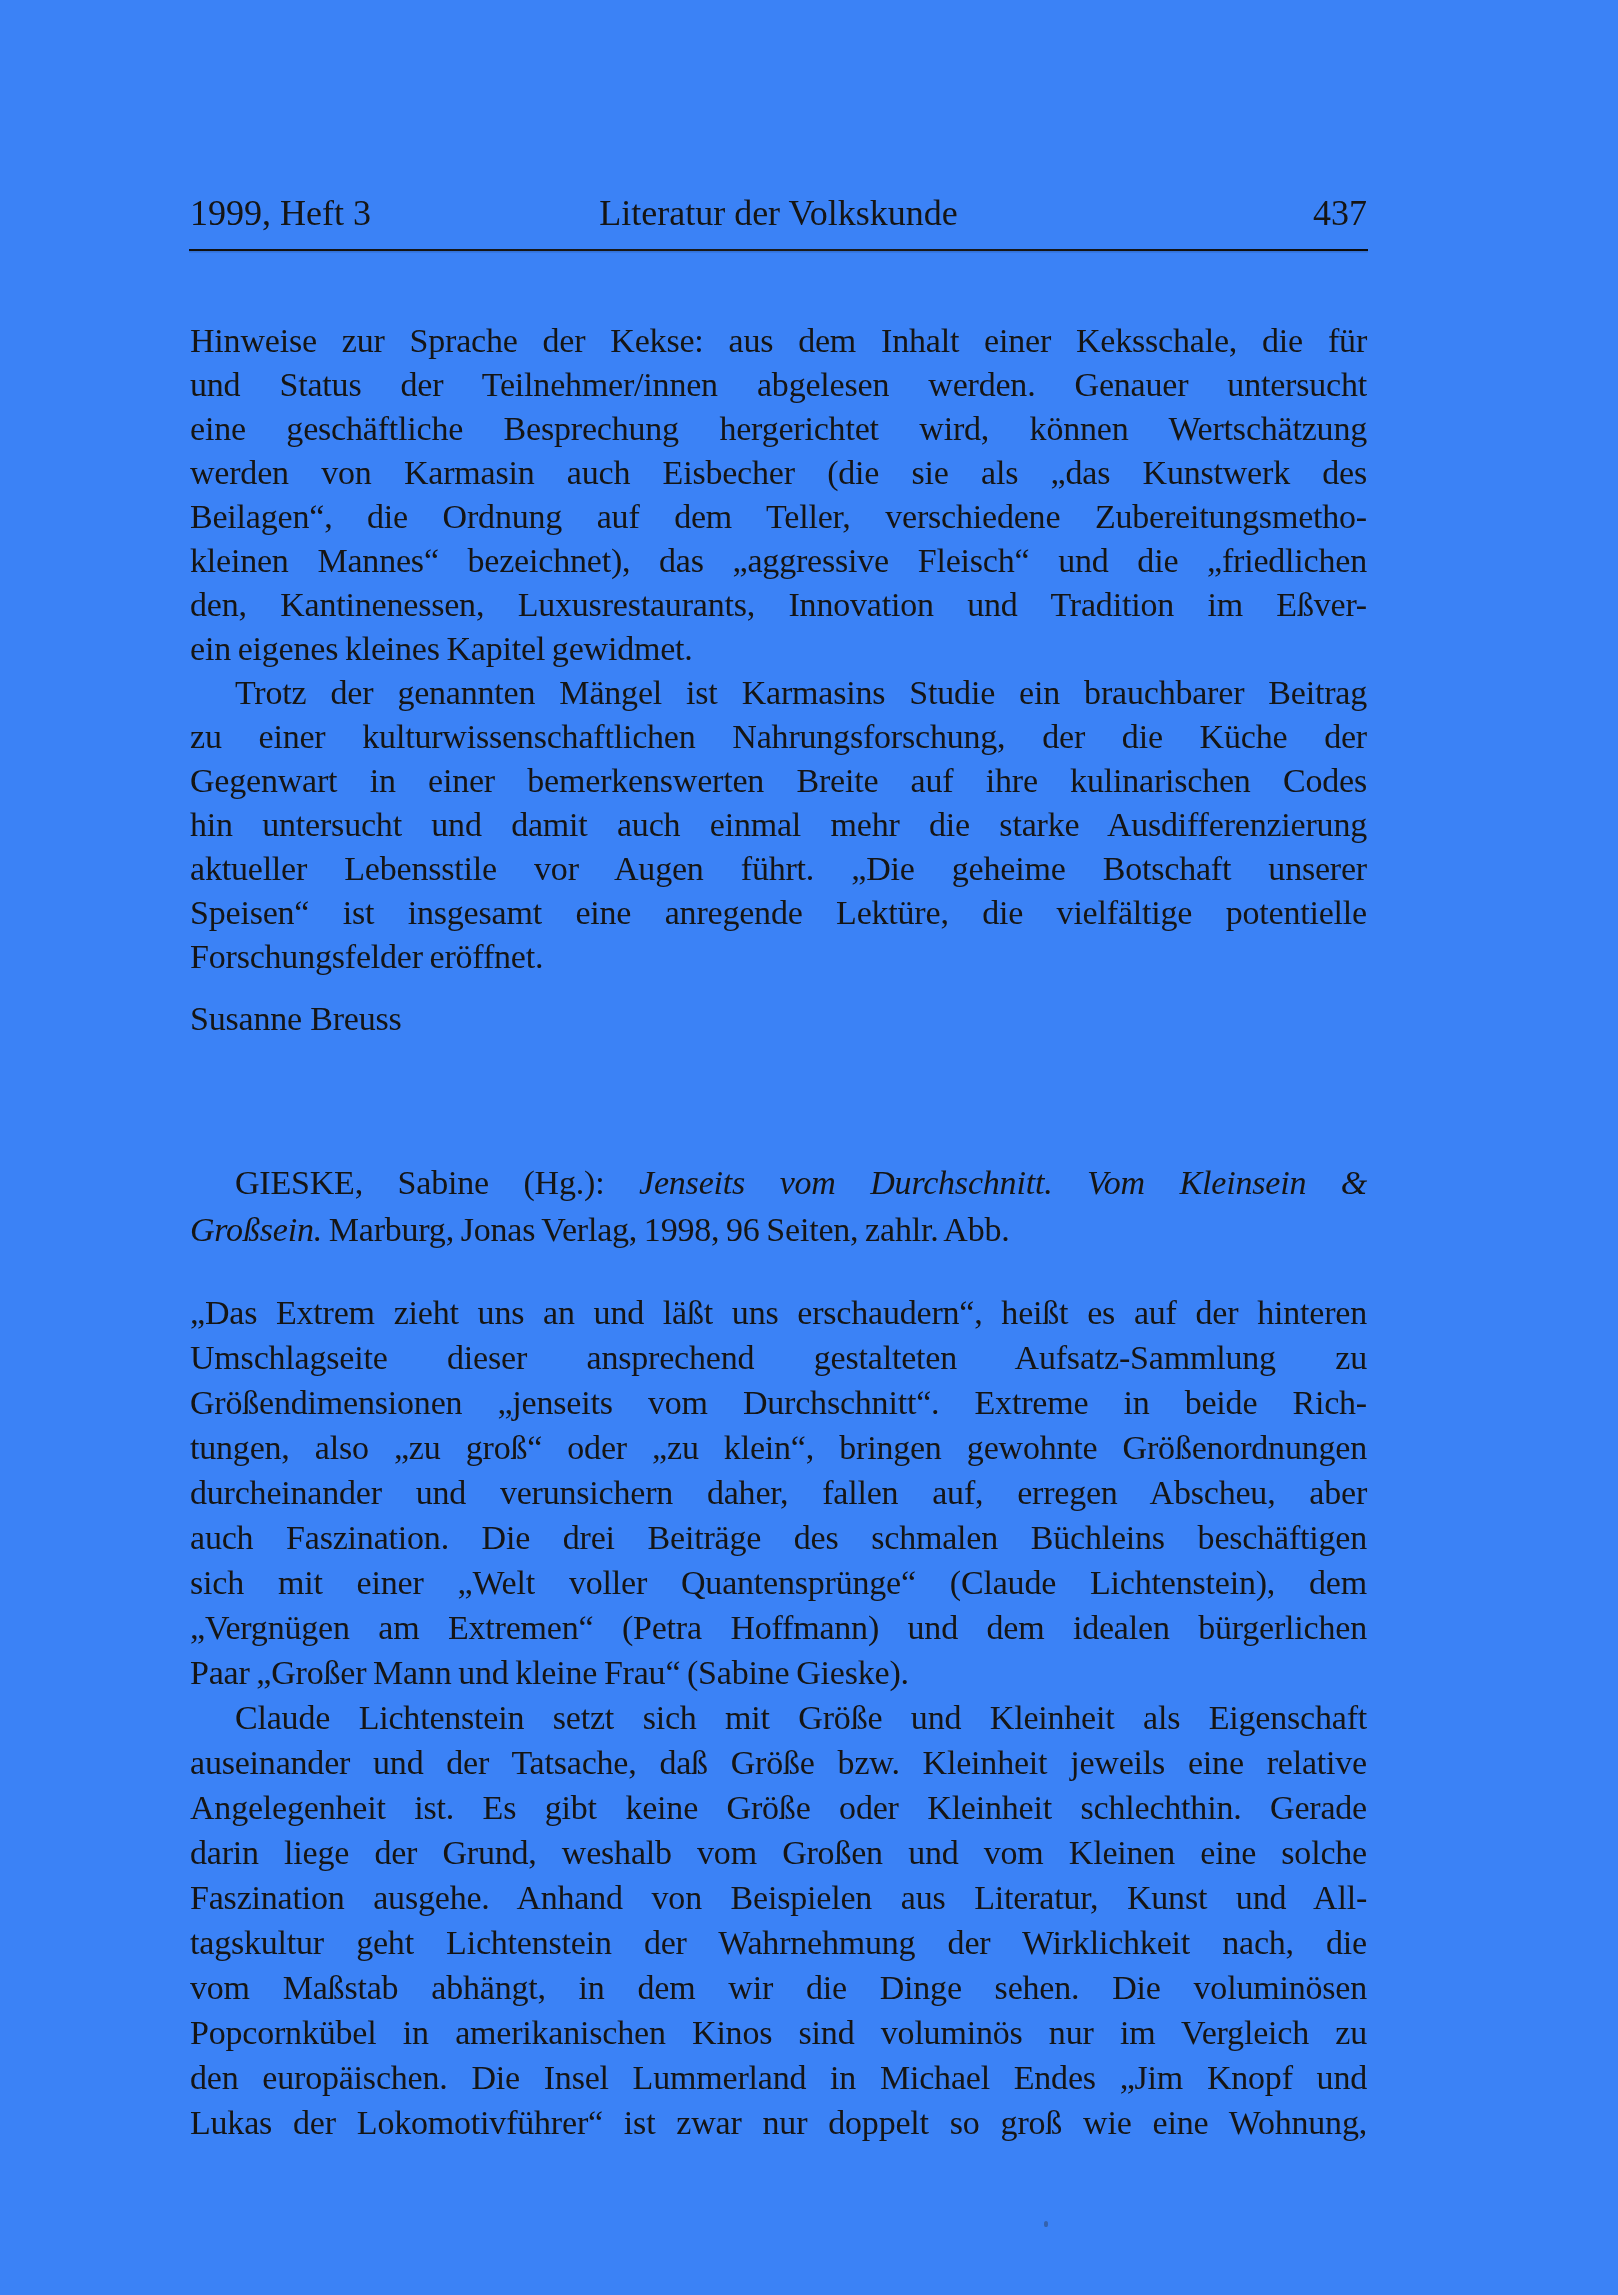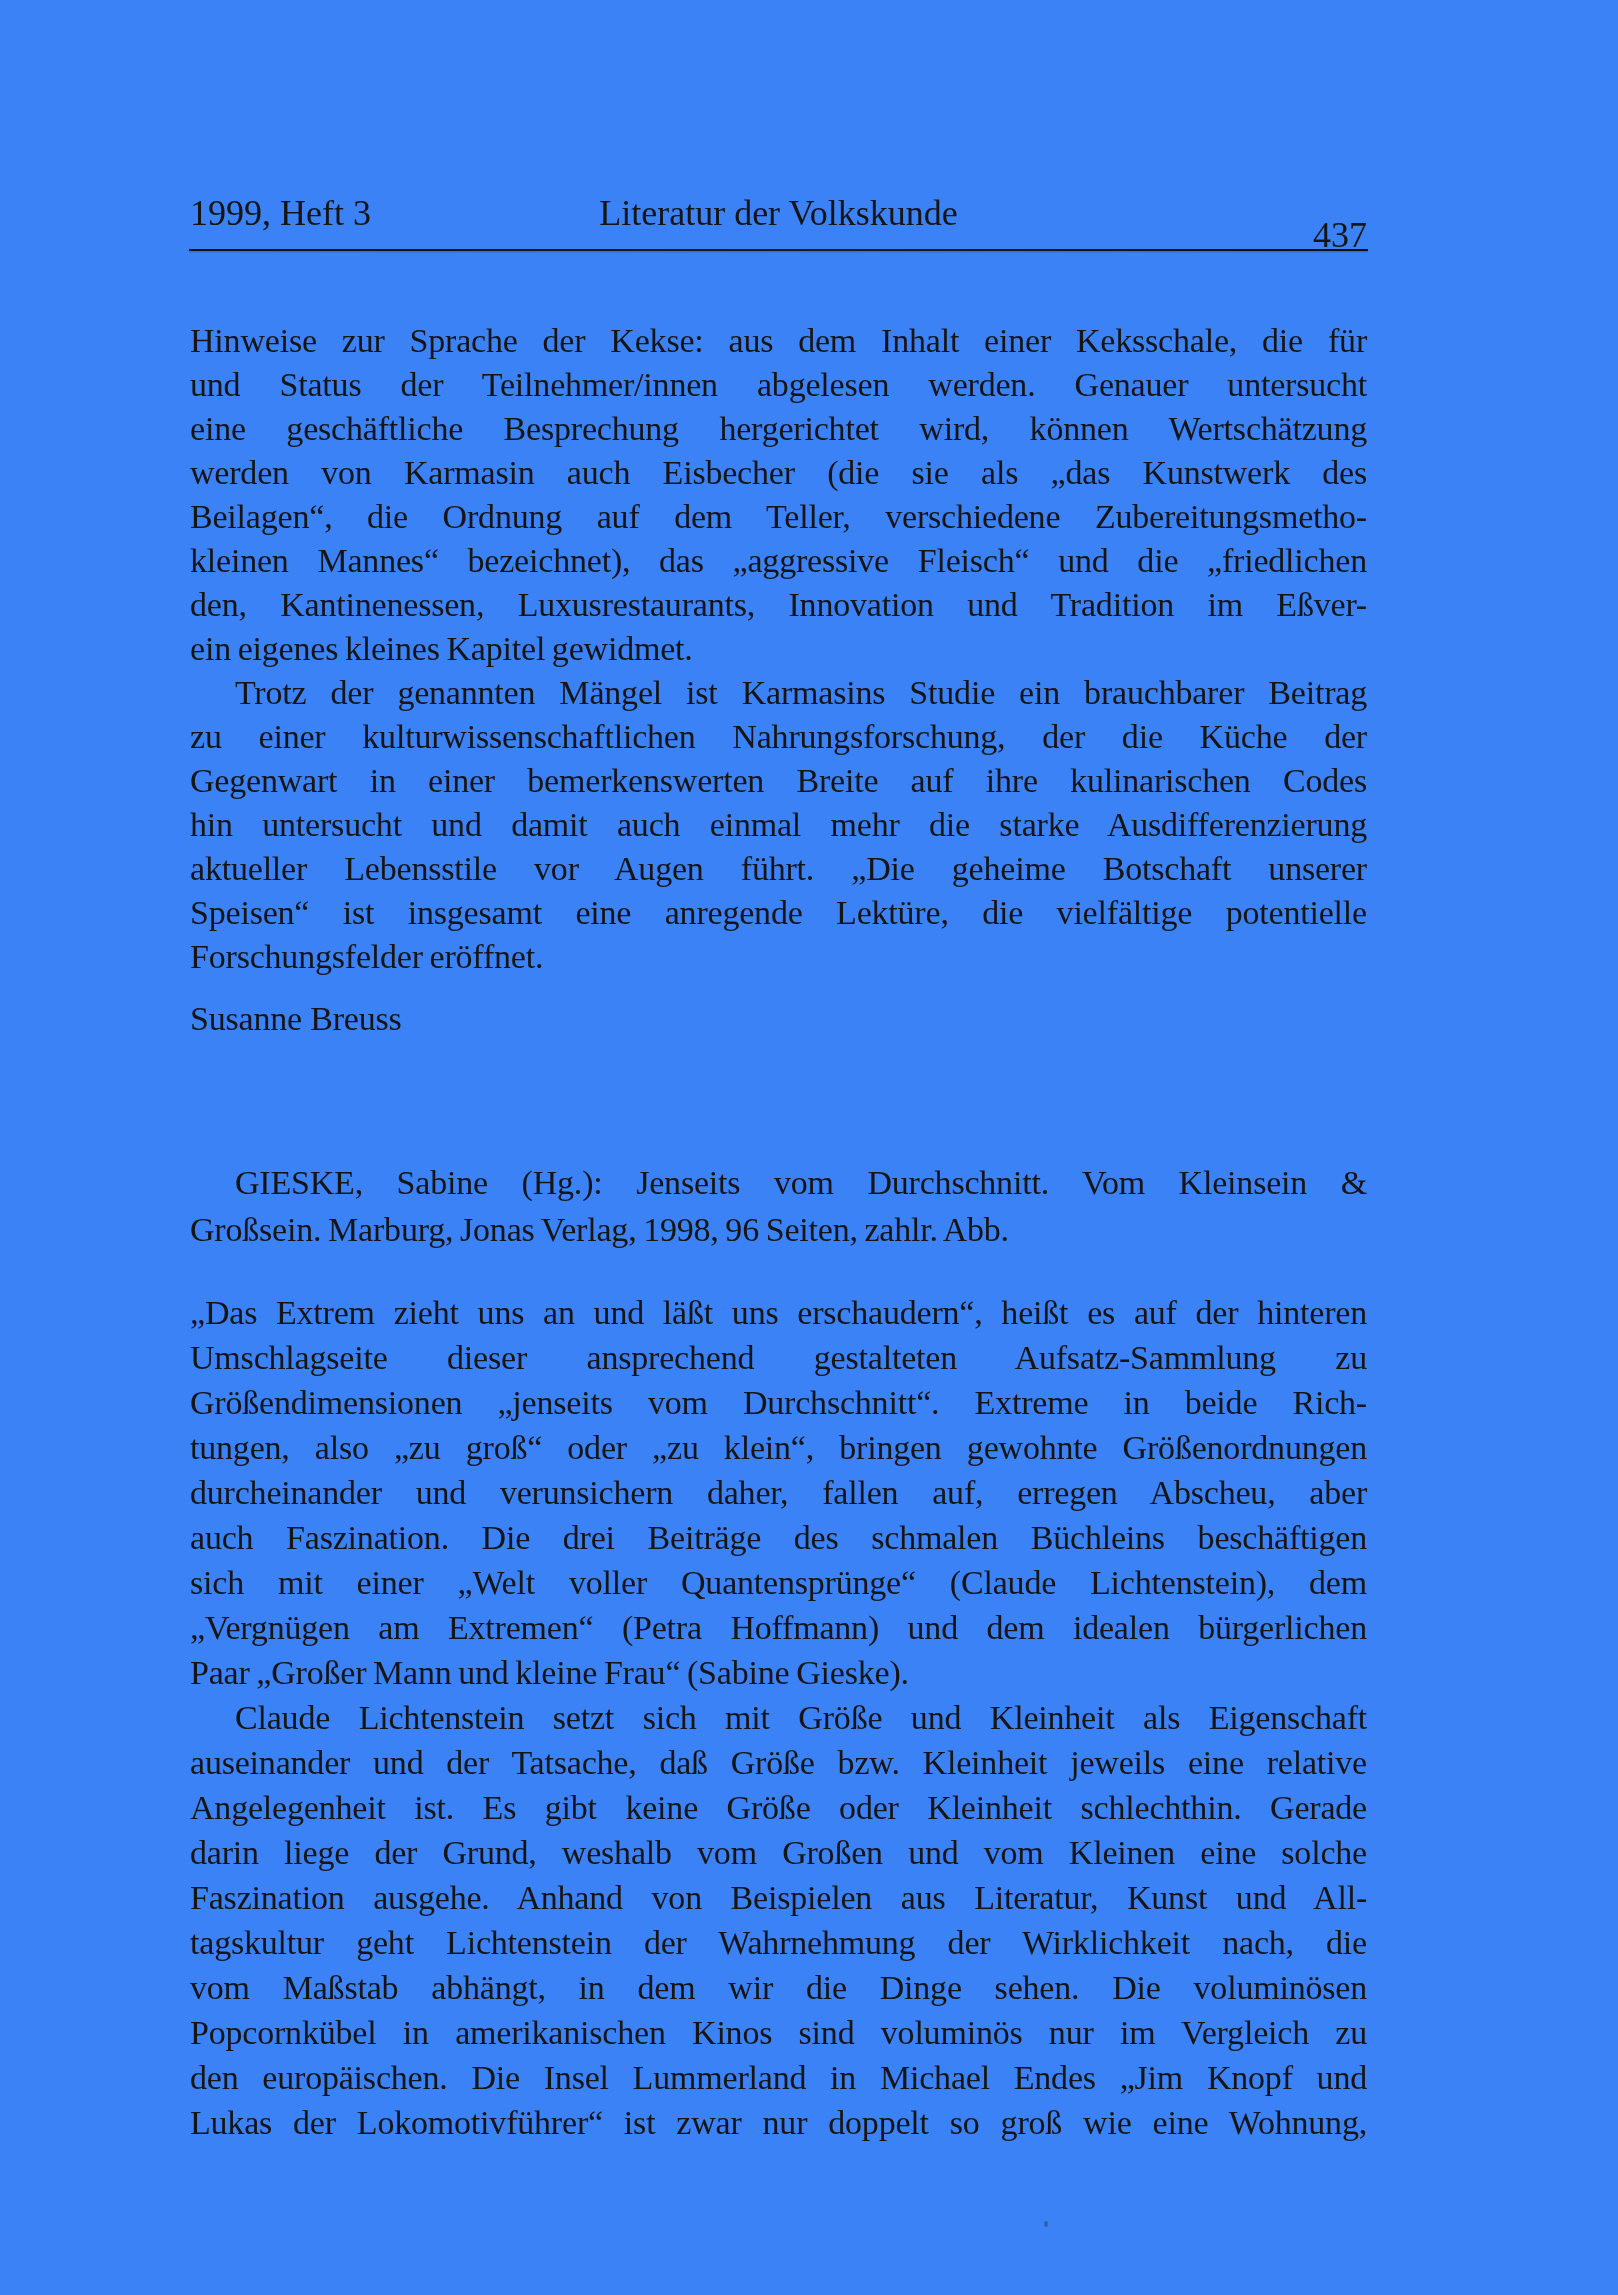--- a/index.html
+++ b/index.html
@@ -12,21 +12,21 @@
     font-family:"Liberation Serif","DejaVu Serif",serif;
     color:#151515;
   }
   
   .pagehead{
     position:absolute;top:192px;left:190px;width:1177px;
     font-size:36px;line-height:42px;white-space:nowrap;
   }
   .pagehead .h-left{position:absolute;left:0;top:0;}
   .pagehead .h-center{position:absolute;left:50%;top:0;transform:translateX(-50%);}
-  .pagehead .h-right{position:absolute;right:0;top:0;margin-top:22px;}
+  .pagehead .h-right{position:absolute;right:0;top:0;}
   .rule{
     position:absolute;top:249px;left:189px;width:1179px;height:2.4px;
     background:linear-gradient(to right,#111 0%,#1c1c1c 55%,#0d0d0d 100%);
     box-shadow:0 1.6px 0 rgba(0,0,0,0.12);
   }
   
   .flow{
     position:absolute;left:190px;width:1177px;
     font-size:34px;
     letter-spacing:-0.2px;
@@ -35,21 +35,21 @@
   }
   .flow1{top:291px;line-height:44px;}
   .heading{top:1131px;line-height:47px;}
   .flow2{top:1262px;line-height:45px;}
   .line{
     text-align:justify;
     text-align-last:justify;
   }
   .line.flush{text-align-last:left;}
   .line.indent{text-indent:45px;}
-  .it{}
+  .it{font-style:italic;}
   .sigline{
     position:absolute;left:190px;width:1177px;top:997px;
     font-size:34px;line-height:44px;
     text-align:left;letter-spacing:-0.2px;
   }
   
   .speck{position:absolute;width:4px;height:5.7px;background:rgba(40,40,40,0.35);border-radius:50%;}
 </style>
 </head>
 <body>

